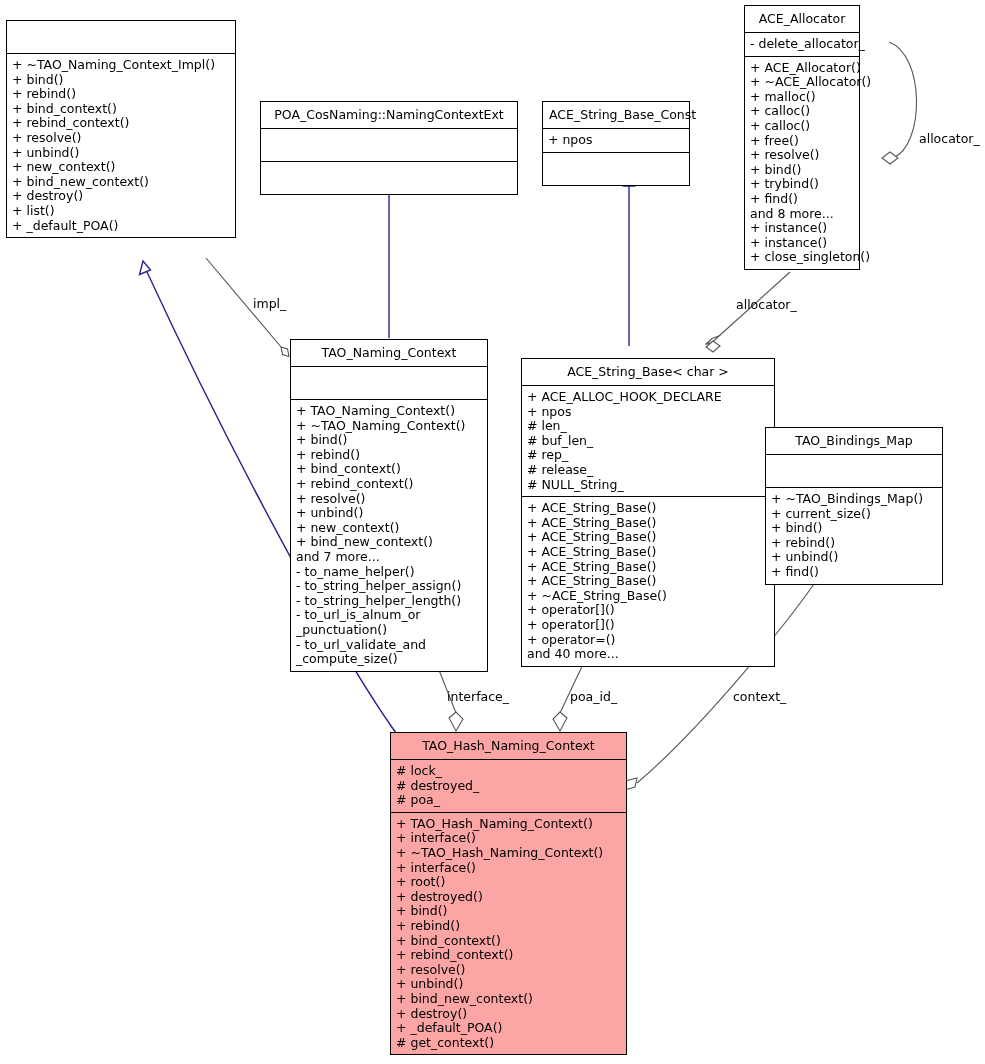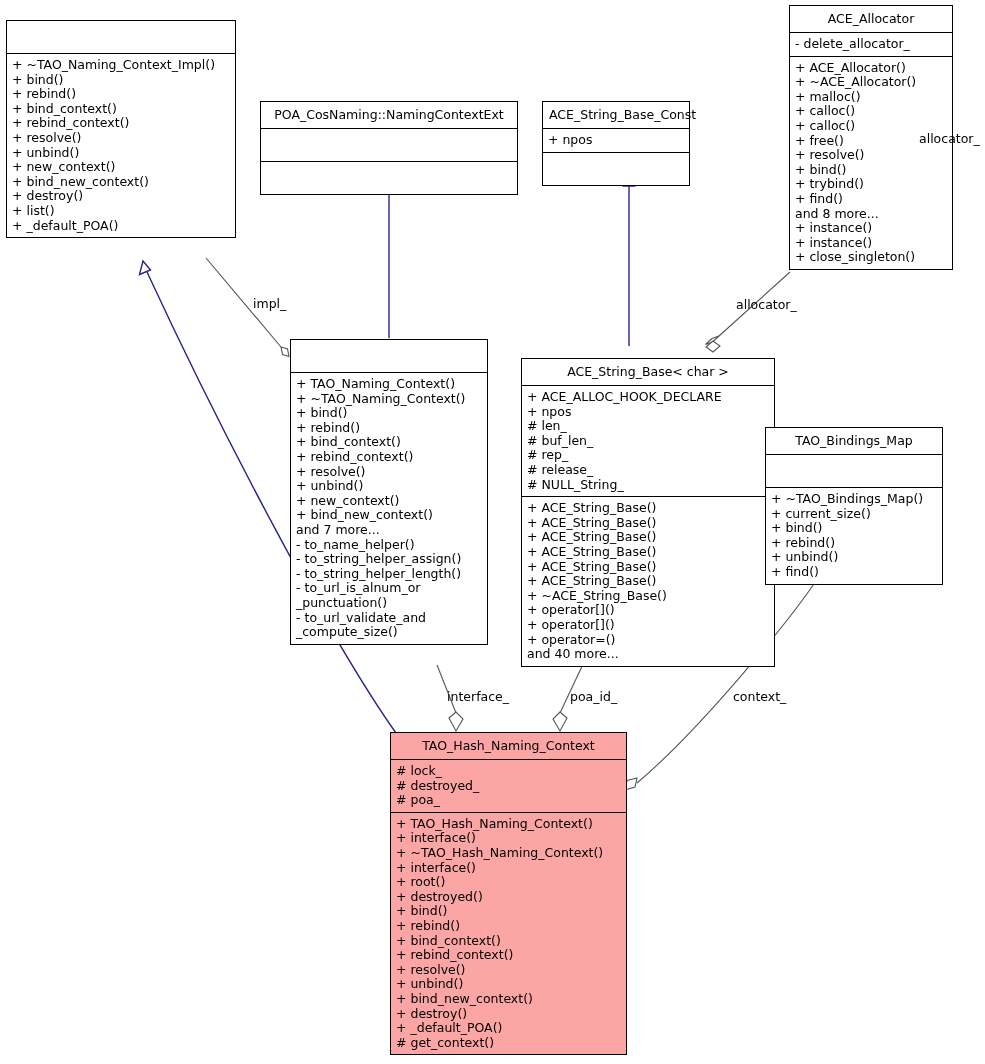--- a/index.html
+++ b/index.html
@@ -146,21 +146,21 @@
   </div>
 
   <div class="uml-class" style="left:542px; top:101px; width:148px;">
     <div class="uml-title">ACE_String_Base_Const</div>
     <div class="uml-compartment">
       <div class="row">+ npos</div>
     </div>
     <div class="uml-compartment" style="height:24px;"></div>
   </div>
 
-  <div class="uml-class" style="left:744px; top:5px; width:164px;margin-left:45px;">
+  <div class="uml-class" style="left:744px; top:5px; width:116px;">
     <div class="uml-title">ACE_Allocator</div>
     <div class="uml-compartment">
       <div class="row">- delete_allocator_</div>
     </div>
     <div class="uml-compartment">
       <div class="row">+ ACE_Allocator()</div>
       <div class="row">+ ~ACE_Allocator()</div>
       <div class="row">+ malloc()</div>
       <div class="row">+ calloc()</div>
       <div class="row">+ calloc()</div>
@@ -170,20 +170,21 @@
       <div class="row">+ trybind()</div>
       <div class="row">+ find()</div>
       <div class="row">and 8 more...</div>
       <div class="row">+ instance()</div>
       <div class="row">+ instance()</div>
       <div class="row">+ close_singleton()</div>
     </div>
   </div>
 
   <div class="uml-class" style="left:290px; top:339px; width:198px;">
+    <div class="uml-title">TAO_Naming_Context</div>
     <div class="uml-compartment" style="height:24px;"></div>
     <div class="uml-compartment">
       <div class="row">+ TAO_Naming_Context()</div>
       <div class="row">+ ~TAO_Naming_Context()</div>
       <div class="row">+ bind()</div>
       <div class="row">+ rebind()</div>
       <div class="row">+ bind_context()</div>
       <div class="row">+ rebind_context()</div>
       <div class="row">+ resolve()</div>
       <div class="row">+ unbind()</div>

